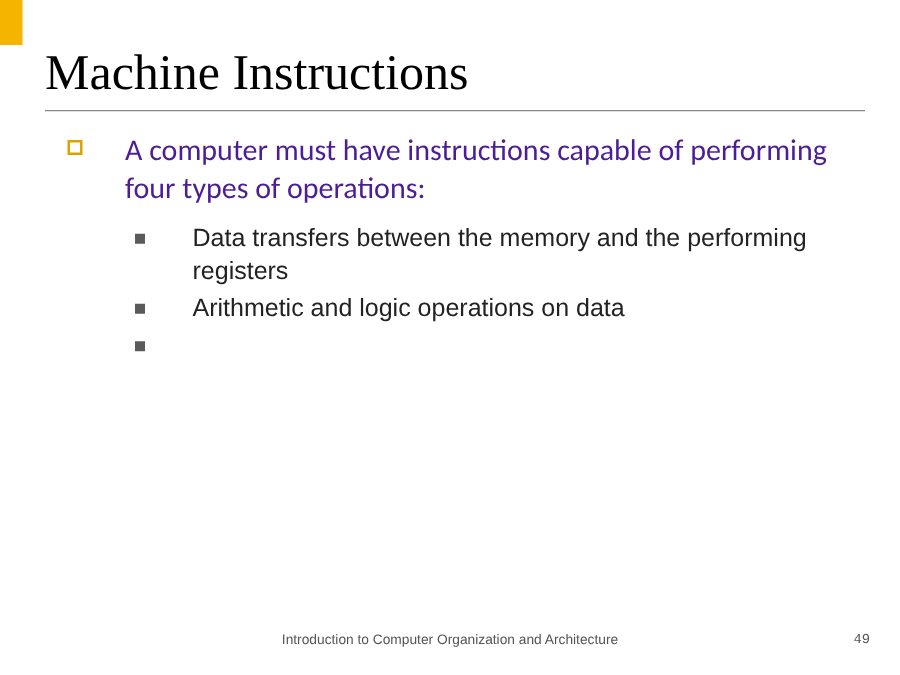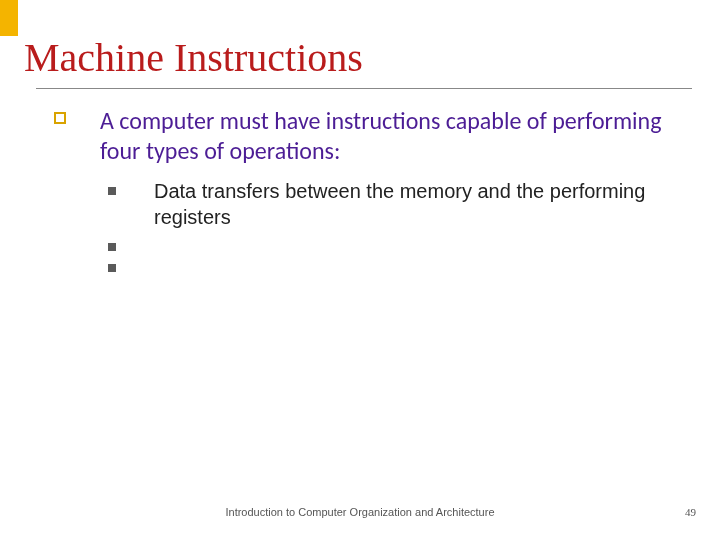--- a/index.html
+++ b/index.html
@@ -1,22 +1,22 @@
 <!DOCTYPE html>
 <html><head>
 <meta charset="utf-8">
 <style>
   * { margin: 0; padding: 0; box-sizing: border-box; }
   html, body { width: 720px; height: 540px; background: #fff; font-family: Arial, Helvetica, sans-serif; overflow: hidden; }
   .slide { position: relative; width: 720px; height: 540px; }
   .accent-bar { position: absolute; left: 0; top: 0; width: 18px; height: 36px; background: #f4b400; }
   .title {
-    position: absolute; left: 24px; top: 34px;
+    position: absolute; left: 36px; top: 34px;
     font-family: "Times New Roman", Times, serif;
-    font-size: 40px; font-weight: 400; color: #b91c1c;
+    font-size: 40px; font-weight: 400; color: #000000;
   }
   .title-rule {
     position: absolute; left: 36px; right: 28px; top: 88px;
     border: none; border-top: 1px solid #888;
   }
   .top-bullet {
     position: absolute; left: 54px; top: 112px; width: 12px; height: 12px;
     border: 2px solid #d9a300; background: transparent;
   }
   .intro-text {
@@ -39,21 +39,21 @@
     font-size: 20px; color: #222; line-height: 1.3;
   }
   .footer-text {
     position: absolute; bottom: 22px; left: 0; right: 0;
     text-align: center;
     font-family: Arial, Helvetica, sans-serif;
     font-size: 11px; color: #555;
   }
   .page-num {
     position: absolute; right: 24px; bottom: 22px;
-    font-family: Liberation Serif, serif;
+    font-family: Liberation Mono, monospace;
     font-size: 11px; color: #555;
   }
 </style>
 </head>
 <body>
 
 <div class="slide">
   <div class="accent-bar"></div>
 
   <div class="title">Machine Instructions</div>
@@ -62,20 +62,21 @@
   <div class="top-bullet"></div>
   <div class="intro-text">A computer must have instructions capable of performing four types of operations:</div>
 
   <div class="sub-list">
     <div class="sub-item">
       <div class="sq"></div>
       <div class="sub-text">Data transfers between the memory and the performing registers</div>
     </div>
     <div class="sub-item">
       <div class="sq"></div>
+      <div class="sub-text">Arithmetic and logic operations on data</div>
     </div>
     <div class="sub-item">
       <div class="sq"></div>
     </div>
   </div>
 
   <div class="footer-text">Introduction to Computer Organization and Architecture</div>
   <div class="page-num">49</div>
 </div>
 

